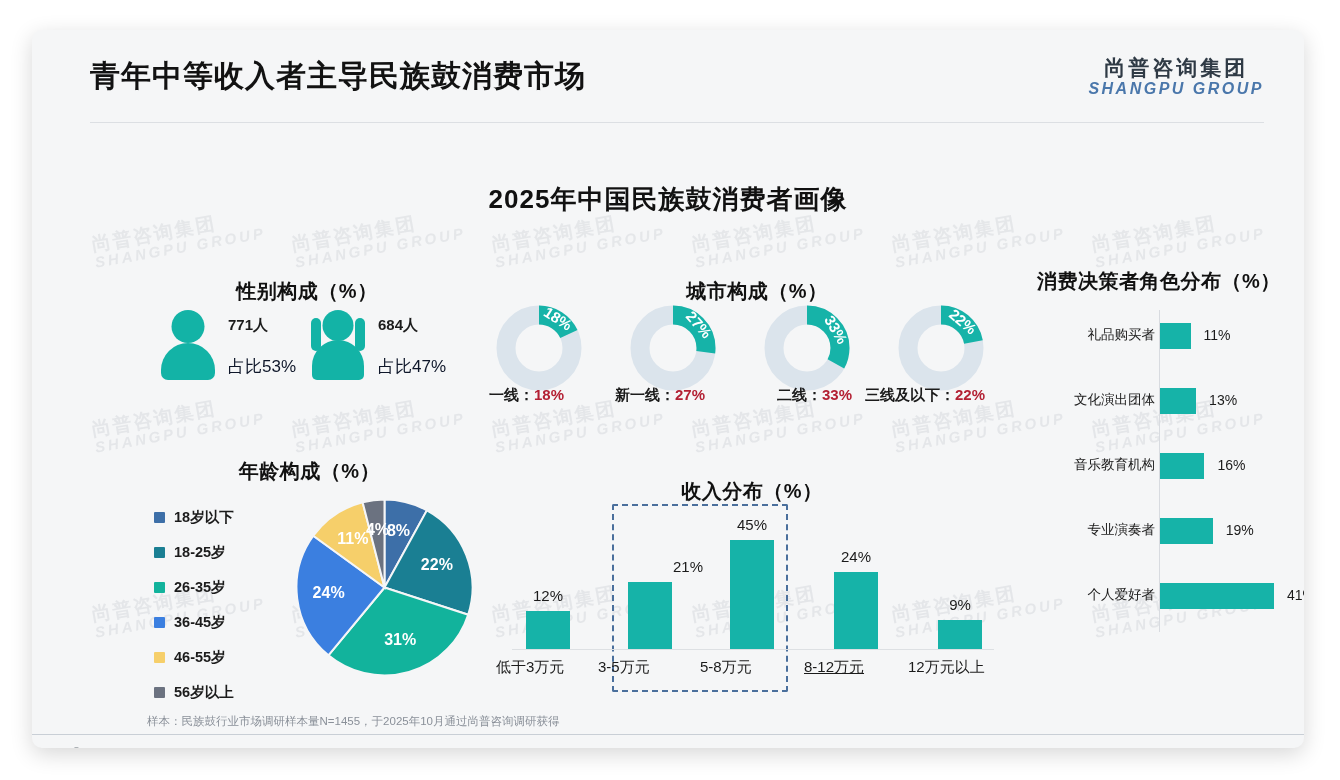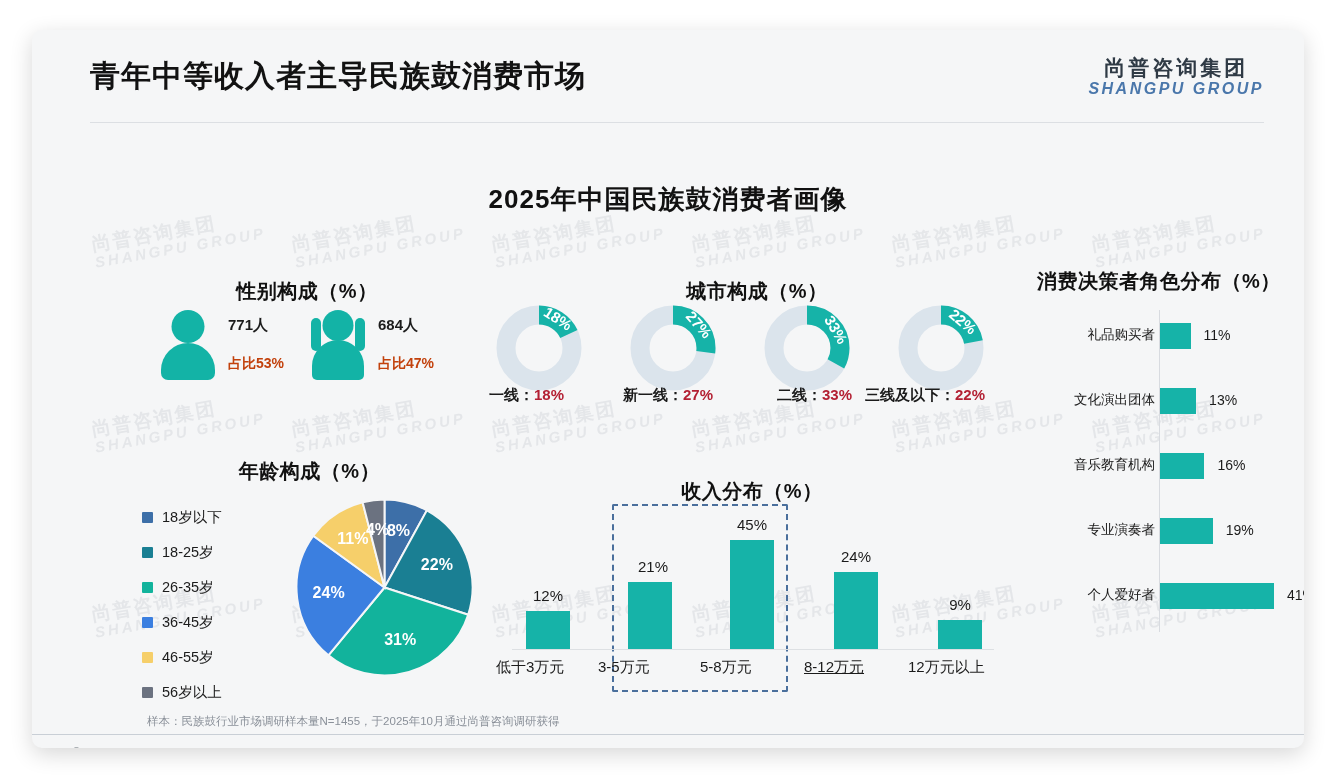--- a/index.html
+++ b/index.html
@@ -60,36 +60,36 @@
     width:33px;height:33px;border-radius:50%;background:#13b3a6;}
   .person .body{position:absolute;left:50%;bottom:0;transform:translateX(-50%);
     width:54px;height:37px;background:#13b3a6;border-radius:27px 27px 7px 7px;}
   .person.f .head{width:31px;height:31px;}
   .person.f .body{width:52px;height:40px;border-radius:26px 26px 5px 5px;}
   .person.f .hairL,.person.f .hairR{position:absolute;top:8px;width:10px;height:33px;
     background:#13b3a6;border-radius:6px;}
   .person.f .hairL{left:1px;} .person.f .hairR{right:1px;}
   .g-text{float:left;margin-left:12px;padding-top:6px;}
   .g-text .cnt{font-size:15px;font-weight:bold;color:#1b1b1b;margin-bottom:20px;}
-  .g-text .pct{font-size:14px;font-weight:bold;color:#c2410c;}
+  .g-text .pct{font-size:17px;font-weight:normal;color:#0f172a;}
 
   
   .city{position:absolute;left:455px;top:238px;width:540px;height:145px;z-index:3;}
   .donut{position:absolute;top:34px;width:92px;height:92px;}
   .donut svg{display:block;}
   .donut .dlab{
     position:absolute;color:#fff;font-size:15px;font-weight:bold;
     pointer-events:none;
   }
   .city-cap{position:absolute;top:118px;font-size:15px;font-weight:bold;color:#1b1b1b;white-space:nowrap;}
   .city-cap b{color:#b32033;}
 
   
   .age{position:absolute;left:110px;top:420px;width:335px;height:240px;z-index:3;}
-  .legend{position:absolute;left:0;top:58px;}
+  .legend{position:absolute;left:12px;top:58px;font-weight:bold;}
   .lg-row{display:flex;align-items:center;margin-bottom:16px;}
   .lg-sw{width:11px;height:11px;margin-right:9px;border-radius:1px;}
   .lg-lb{font-size:14.5px;color:#1b1b1b;}
   .pie-wrap{position:absolute;left:150px;top:45px;width:185px;height:185px;}
   .pie-lab{position:absolute;color:#fff;font-size:16px;font-weight:bold;pointer-events:none;}
 
   
   .income{position:absolute;left:470px;top:440px;width:500px;height:225px;z-index:3;}
   .inc-plot{position:absolute;left:0;top:45px;width:500px;height:135px;}
   .inc-base{position:absolute;left:10px;right:8px;bottom:0;height:1px;background:#dde0e3;}
@@ -240,21 +240,21 @@
         <div class="dlab" style="left: 49.6823px; top: 8.13718px; transform: rotate(32.4deg);">18%</div>
       </div>
       <div class="city-cap" style="left: 2px;"><span>一线：</span><b>18%</b></div>
       <div class="donut" style="left: 140px;">
         <svg width="92" height="92" viewBox="0 0 92 92">
           <circle cx="46" cy="46" r="33" fill="none" stroke="#dbe4ec" stroke-width="19"></circle>
           <circle cx="46" cy="46" r="33" fill="none" stroke="#16b3a8" stroke-width="19" stroke-dasharray="55.98318108697012 207.34511513692635" transform="rotate(-90 46 46)"></circle>
         </svg>
         <div class="dlab" style="left: 56.7537px; top: 14.1767px; transform: rotate(48.6deg);">27%</div>
       </div>
-      <div class="city-cap" style="left: 136px; text-align: right;"><span>新一线：</span><b>27%</b></div>
+      <div class="city-cap" style="left: 128px; text-align: right;"><span>新一线：</span><b>27%</b></div>
       <div class="donut" style="left: 274px;">
         <svg width="92" height="92" viewBox="0 0 92 92">
           <circle cx="46" cy="46" r="33" fill="none" stroke="#dbe4ec" stroke-width="19"></circle>
           <circle cx="46" cy="46" r="33" fill="none" stroke="#16b3a8" stroke-width="19" stroke-dasharray="68.4238879951857 207.34511513692635" transform="rotate(-90 46 46)"></circle>
         </svg>
         <div class="dlab" style="left: 60.4045px; top: 19.2016px; transform: rotate(59.4deg);">33%</div>
       </div>
       <div class="city-cap" style="left: 268px; margin-left: 22px;"><span>二线：</span><b>33%</b></div>
       <div class="donut" style="left: 408px;">
         <svg width="92" height="92" viewBox="0 0 92 92">
@@ -305,21 +305,21 @@
   </div>
 
   <div class="sec-title" style="left:470px;top:448px;width:500px;text-align:center;">收入分布（%）</div>
   <div class="income">
     <div class="inc-box"></div>
     <div class="inc-plot" id="inc-host">
       <div class="inc-base"></div>
     <div class="inc-bar" style="left: 24px; height: 38.4px;"></div>
         <div class="inc-val" style="left: 11px; bottom: 46.4px;">12%</div>
         <div class="inc-bar" style="left: 126px; height: 67.2px;"></div>
-        <div class="inc-val" style="left: 116px; bottom: 75.2px;">21%</div>
+        <div class="inc-val" style="left: 131px; bottom: 75.2px; text-align: right;">21%</div>
         <div class="inc-bar" style="left: 228px; height: 108.8px;"></div>
         <div class="inc-val" style="left: 215px; bottom: 116.8px;">45%</div>
         <div class="inc-bar" style="left: 332px; height: 76.8px;"></div>
         <div class="inc-val" style="left: 319px; bottom: 84.8px;">24%</div>
         <div class="inc-bar" style="left: 436px; height: 28.8px;"></div>
         <div class="inc-val" style="left: 423px; bottom: 36.8px;">9%</div>
       </div>
     <div id="inc-cats">
         <div class="inc-cat" style="left: -6px;">低于3万元</div>
         <div class="inc-cat" style="left: 96px;">3-5万元</div>

